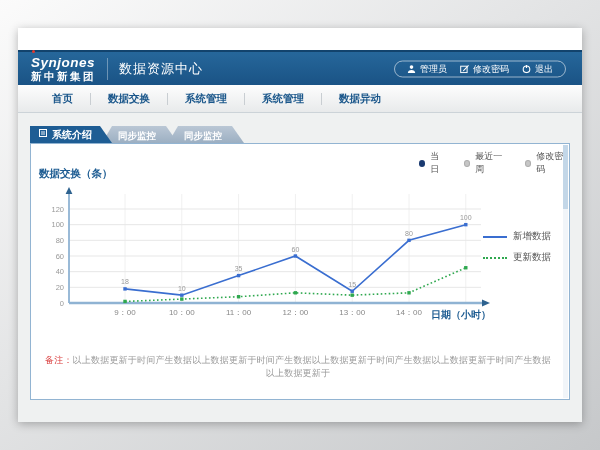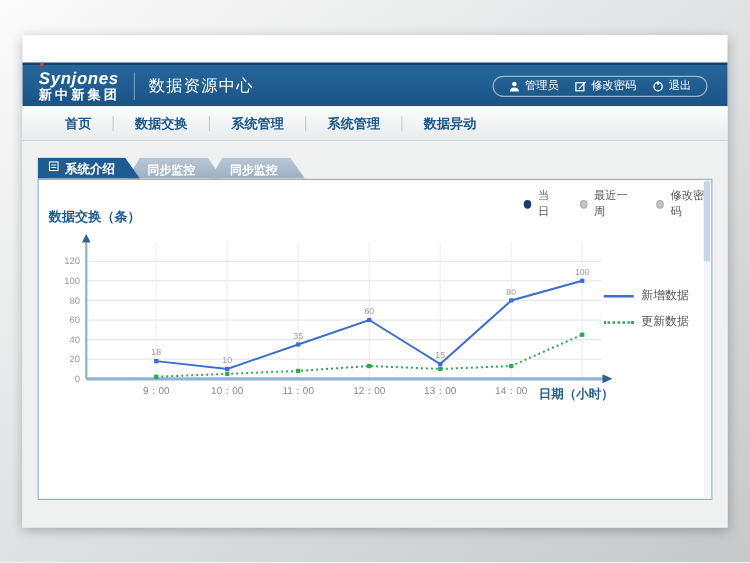--- a/index.html
+++ b/index.html
@@ -241,17 +241,20 @@
           <div class="legend-row">
             <span class="lg-line lg-dotted"></span>
             <span>更新数据</span>
           </div>
         </div>
 
         <div class="scrollbar">
           <div class="scroll-thumb"></div>
         </div>
 
+        <div class="note">
+          <span class="note-prefix">备注：</span><span>以上数据更新于时间产生数据以上数据更新于时间产生数据以上数据更新于时间产生数据以上数据更新于时间产生数据以上数据更新于</span>
+        </div>
 
       </div>
     </div>
   </div>
 </div>
 
 </body></html>

